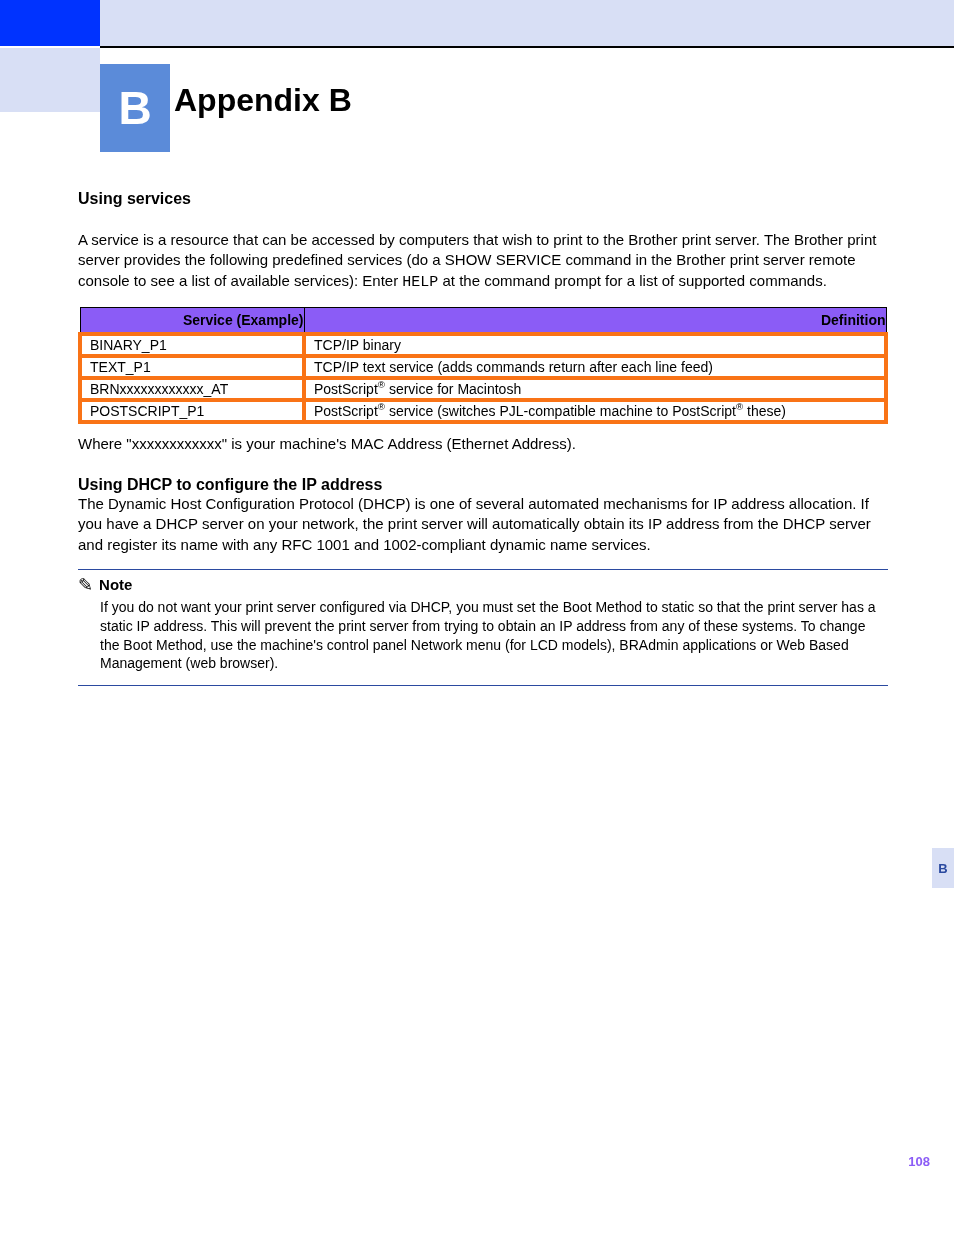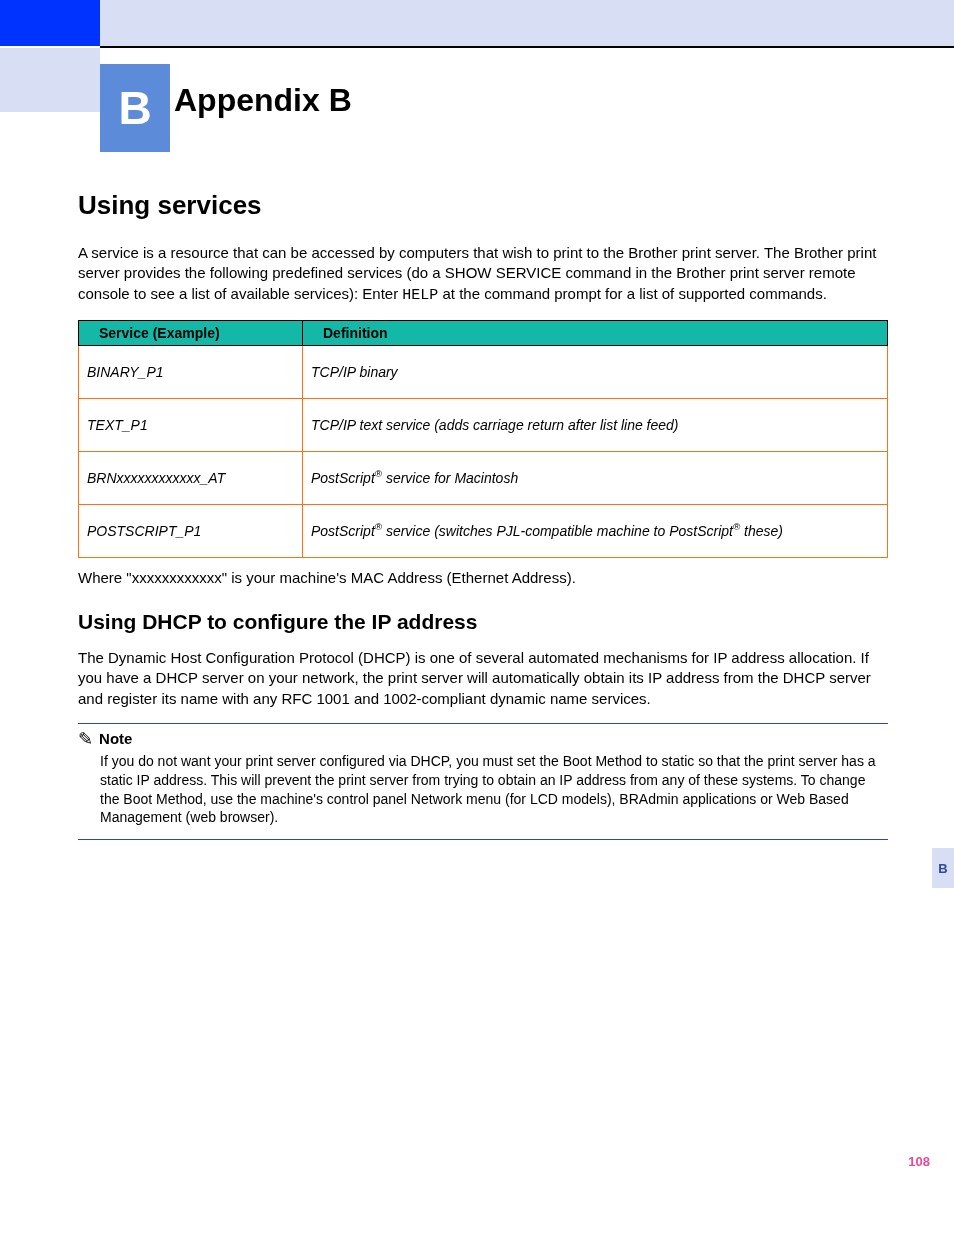--- a/index.html
+++ b/index.html
@@ -45,43 +45,42 @@
   font-weight: bold;
   padding-left: 4px;
   padding-top: 18px;
 }
 .content {
   position: absolute;
   left: 78px;
   top: 190px;
   width: 810px;
 }
-.h1 { font-size: 26px; font-weight: bold; margin-bottom: 22px; }
-.h2 { font-size: 21px; font-weight: bold; margin: 22px 0 14px 0; }
+.h1 { font-size: 16px; font-weight: bold; margin-bottom: 22px; }
+.h2 { font-size: 16px; font-weight: bold; margin: 22px 0 0 0; }
 .para { font-size: 15px; line-height: 1.35; margin-bottom: 14px; }
 .code { font-family: "Courier New", monospace; }
 table {
   width: 100%;
   border-collapse: collapse;
   margin-bottom: 10px;
 }
 th {
-  background: #14b8a6;
+  background: #8b5cf6;
   font-weight: bold;
   font-size: 14px;
-  text-align: left;
+  text-align: right;
   border: 1px solid #000;
-  padding: 4px 20px;
+  padding: 4px 0;
 }
 td {
   font-size: 14px;
-  border: 1px solid #f97316;
-  padding: 18px 8px;
+  border: 4px solid #f97316;
+  padding: 1px 8px;
   vertical-align: top;
-  font-style: italic;
 }
 td:first-child { width: 224px; }
 sup { font-size: 0.7em; vertical-align: super; line-height: 0; }
 .note-block { margin-top: 14px; }
 .note-rule { border: none; border-top: 1px solid #2b4aa0; margin: 4px 0; }
 .note-header {
   display: flex;
   align-items: center;
   gap: 6px;
   padding-bottom: 2px;
@@ -93,21 +92,21 @@
   line-height: 1.35;
   padding-left: 22px;
   padding-bottom: 8px;
 }
 .page-number {
   position: absolute;
   right: 24px;
   bottom: 66px;
   font-size: 13px;
   font-weight: bold;
-  color: #ec4899;
+  color: #8b5cf6;
 }
 .side-tab {
   position: absolute;
   right: 0;
   top: 848px;
   width: 22px;
   height: 40px;
   background: #d8dff5;
   color: #2b4aa0;
   font-size: 13px;
@@ -147,21 +146,21 @@
         <th>Definition</th>
       </tr>
     </thead>
     <tbody>
       <tr>
         <td>BINARY_P1</td>
         <td>TCP/IP binary</td>
       </tr>
       <tr>
         <td>TEXT_P1</td>
-        <td>TCP/IP text service (adds carriage return after list line feed)</td>
+        <td>TCP/IP text service (adds commands return after each line feed)</td>
       </tr>
       <tr>
         <td>BRNxxxxxxxxxxxx_AT</td>
         <td><span>PostScript</span><sup>®</sup><span> service for Macintosh</span></td>
       </tr>
       <tr>
         <td>POSTSCRIPT_P1</td>
         <td><span>PostScript</span><sup>®</sup><span> service (switches PJL-compatible machine to PostScript</span><sup>®</sup><span> these)</span></td>
       </tr>
     </tbody>

